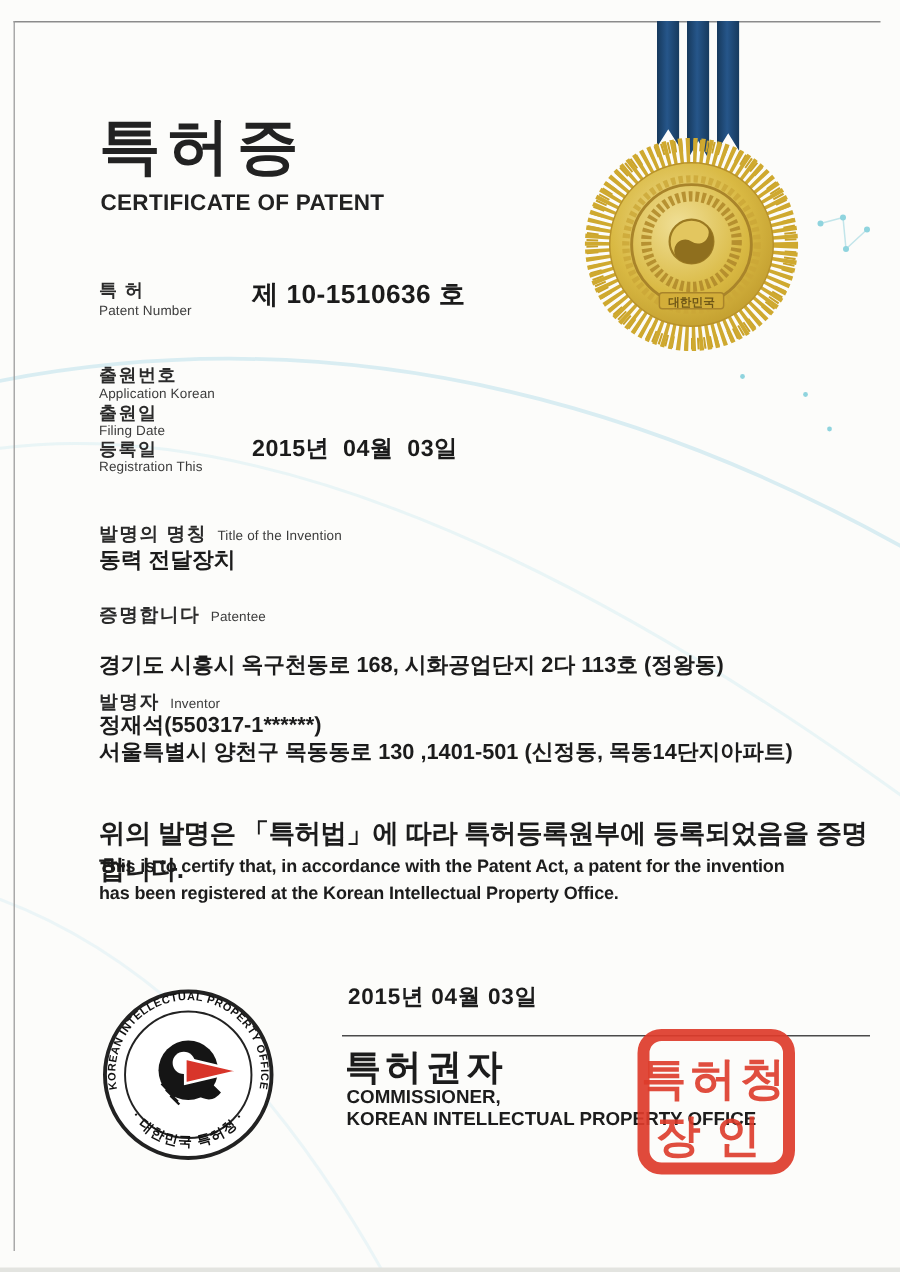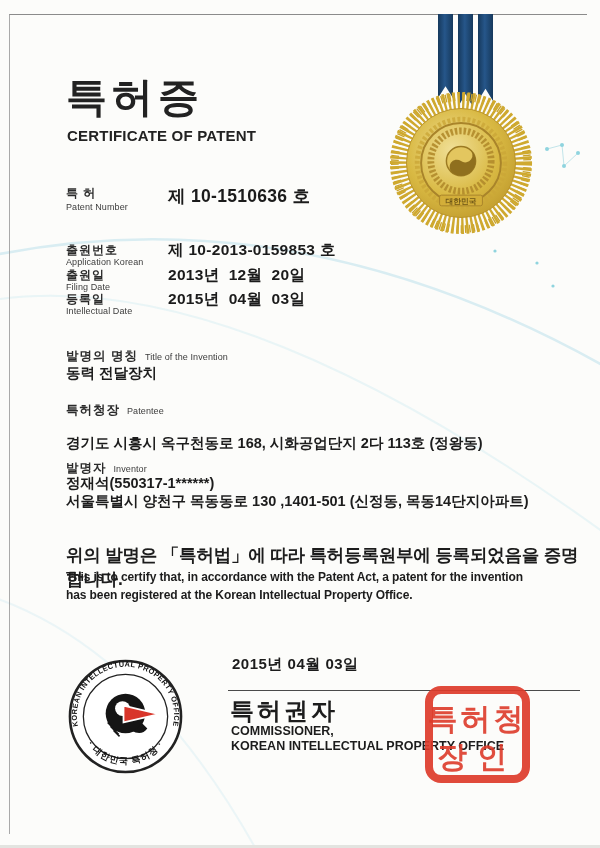--- a/index.html
+++ b/index.html
@@ -110,37 +110,35 @@
 
   <div class="abs title-ko">특허증</div>
   <div class="abs title-en">CERTIFICATE OF PATENT</div>
 
   <div class="abs flabel r0l">특 허</div>
   <div class="abs fsub r0s">Patent Number</div>
   <div class="abs fvalue big r0v">제 10-1510636 호</div>
 
   <div class="abs flabel r1l">출원번호</div>
   <div class="abs fsub r1s">Application Korean</div>
-  <div class="abs fvalue r1v">제 10-2013-0159853 호</div>
 
   <div class="abs flabel r2l">출원일</div>
   <div class="abs fsub r2s">Filing Date</div>
-  <div class="abs fvalue r2v">2013년  12월  20일</div>
 
   <div class="abs flabel r3l">등록일</div>
-  <div class="abs fsub r3s">Intellectual Date</div>
+  <div class="abs fsub r3s">Registration This</div>
   <div class="abs fvalue r3v">2015년  04월  03일</div>
 
   <div class="abs sec-label inv-label">
     <span>발명의 명칭</span><span class="sec-sub">Title of the Invention</span>
   </div>
   <div class="abs inv-value">동력 전달장치</div>
 
   <div class="abs sec-label pat-label">
-    <span>특허청장</span><span class="sec-sub">Patentee</span>
+    <span>증명합니다</span><span class="sec-sub">Patentee</span>
   </div>
   <div class="abs pat-addr">경기도 시흥시 옥구천동로 168, 시화공업단지 2다 113호 (정왕동)</div>
 
   <div class="abs sec-label invr-label">
     <span>발명자</span><span class="sec-sub">Inventor</span>
   </div>
   <div class="abs invr-name">정재석(550317-1******)</div>
   <div class="abs invr-addr">서울특별시 양천구 목동동로 130 ,1401-501 (신정동, 목동14단지아파트)</div>
 
   <div class="abs stmt-ko">위의 발명은 「특허법」에 따라 특허등록원부에 등록되었음을 증명합니다.</div>

